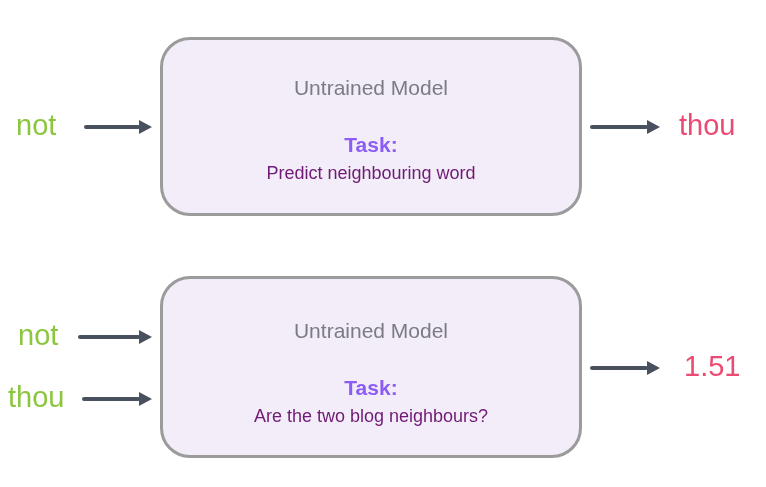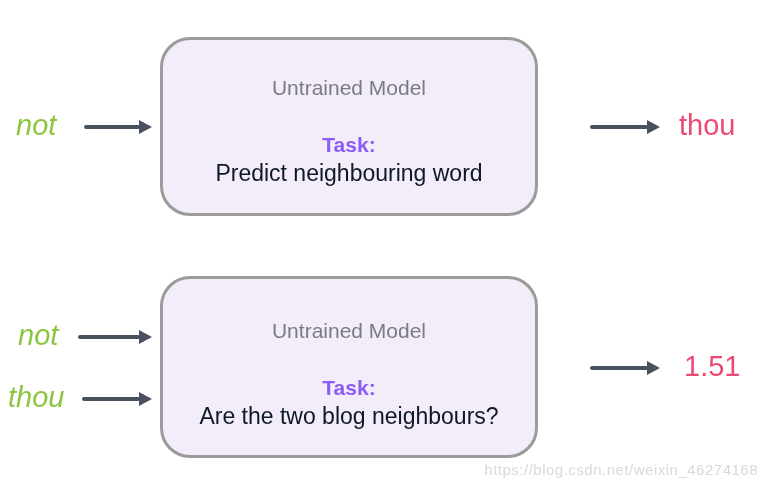--- a/index.html
+++ b/index.html
@@ -14,21 +14,20 @@
     background: #ffffff;
     overflow: hidden;
     font-family: "Liberation Sans", "DejaVu Sans", sans-serif;
   }
   .input-word {
     position: absolute;
     font-size: 29px;
     color: var(--green, #8cc63f);
     line-height: 1.2;
     white-space: nowrap;
-    font-style: italic;
   }
   .output-word {
     position: absolute;
     font-size: 29px;
     color: var(--pink, #ec4a72);
     line-height: 1.2;
     white-space: nowrap;
   }
   .arrow {
     position: absolute;
@@ -46,21 +45,21 @@
     width: 0;
     height: 0;
     border-top: 7px solid transparent;
     border-bottom: 7px solid transparent;
     border-left: 13px solid var(--arrow, #4a515e);
     margin-left: -1px;
   }
   .model-box {
     position: absolute;
     left: 160px;
-    width: 378px;
+    width: 422px;
     background: var(--boxfill, #f2edf8);
     border: 3px solid var(--boxborder, #9b9b9b);
     border-radius: 30px;
     box-sizing: border-box;
     display: flex;
     flex-direction: column;
     align-items: center;
     text-align: center;
   }
   .model-box .title {
@@ -69,22 +68,22 @@
     line-height: 27px;
   }
   .model-box .task-label {
     font-size: 21px;
     font-weight: bold;
     color: #8b5cf6;
     line-height: 27px;
     margin-top: 30px;
   }
   .model-box .task-desc {
-    font-size: 23px;
-    color: #0f172a;
+    font-size: 18px;
+    color: #701a75;
     line-height: 27px;
     margin-top: 2px;
   }
   #box1 { top: 37px; height: 179px; padding-top: 34px; }
   #box2 { top: 276px; height: 182px; padding-top: 38px; }
   .watermark {
     position: absolute;
     right: 8px;
     bottom: 9px;
     font-size: 15px;
@@ -138,15 +137,14 @@
     <div class="task-desc">Are the two blog neighbours?</div>
   </div>
 
   <div class="arrow" style="left:590px; top:360px; width:70px;">
     <div class="shaft"></div>
     <div class="head"></div>
   </div>
 
   <div class="output-word" style="left:684px; top:349px;">1.51</div>
 
-  <div class="watermark">https://blog.csdn.net/weixin_46274168</div>
 
 </div>
 
 </body></html>

